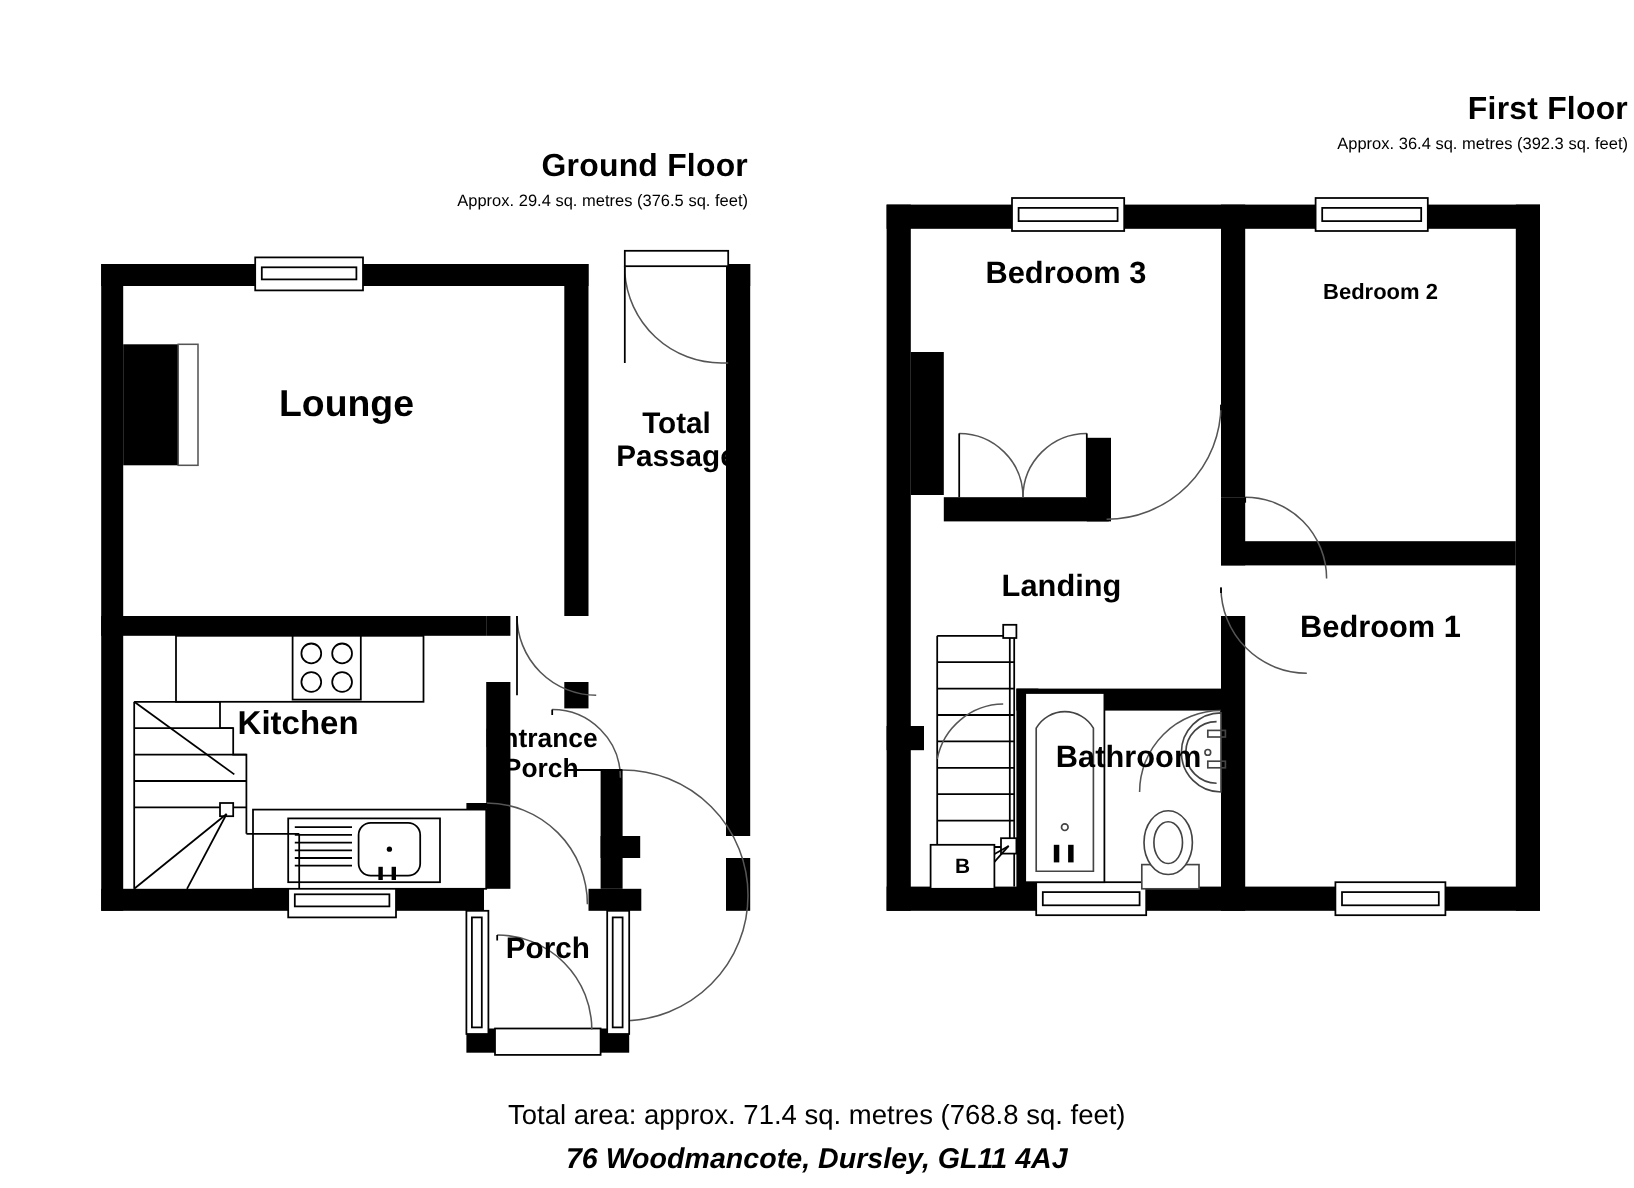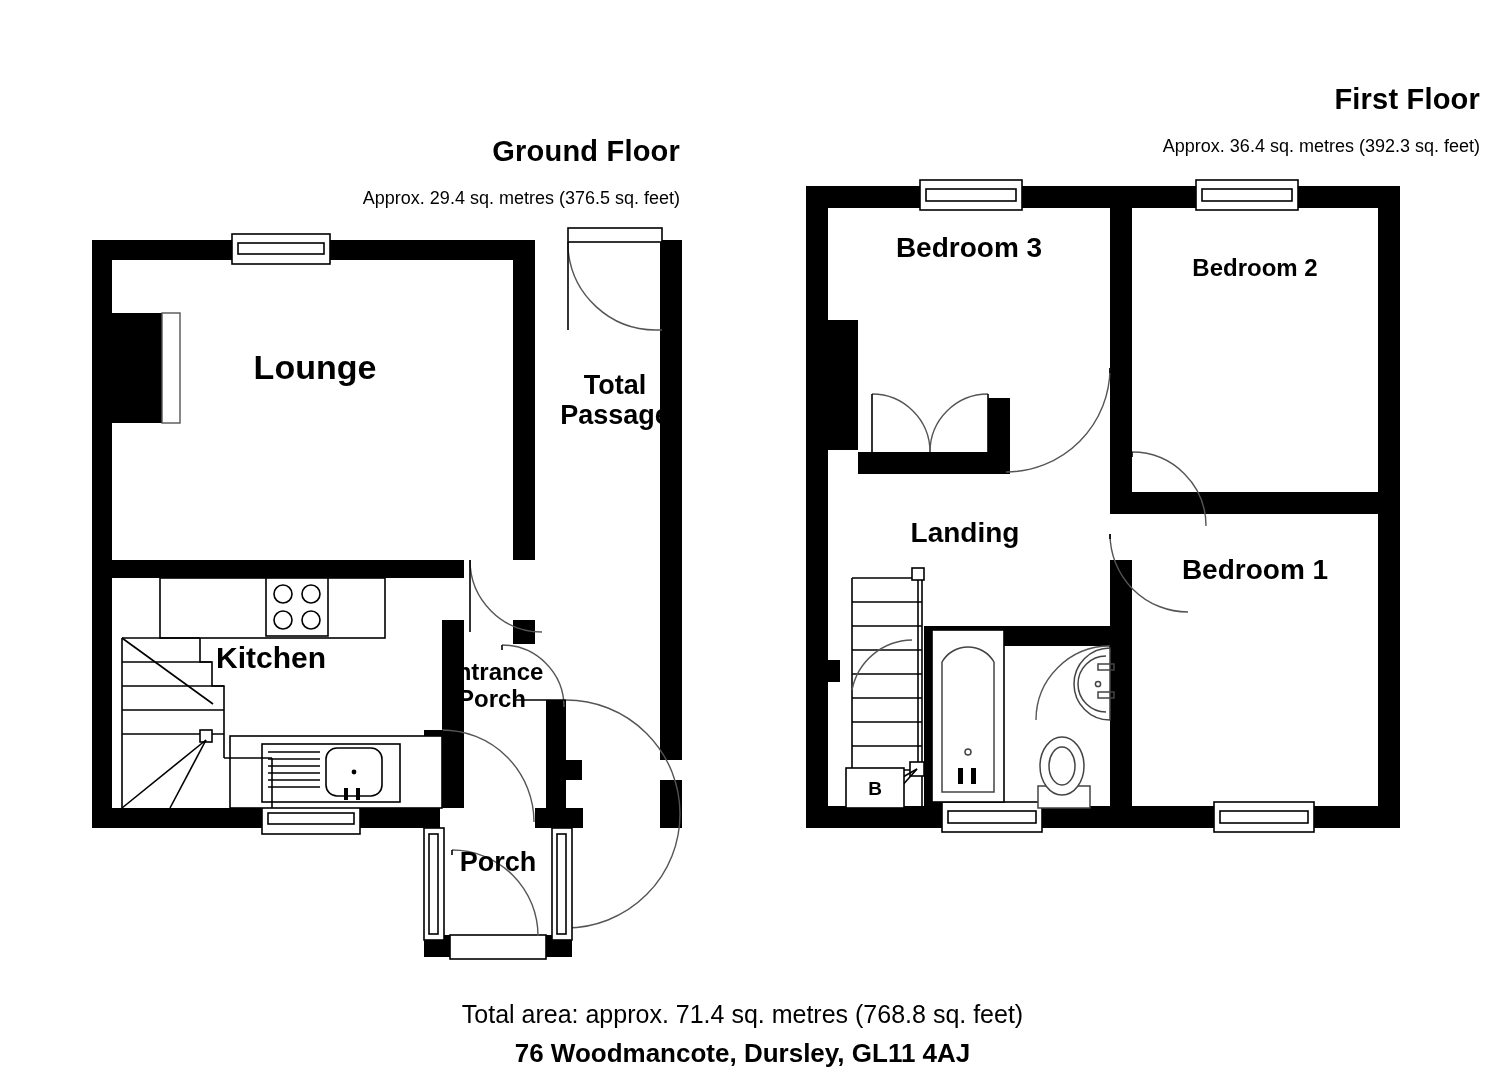--- a/index.html
+++ b/index.html
@@ -9,29 +9,29 @@
     color:#000000;
     position:relative;overflow:hidden;
   }
   .page{position:relative;width:1485px;height:1080px;}
 
   .hdr{position:absolute;text-align:right;}
   .hdr .title{
     font-size:29px;font-weight:bold;letter-spacing:0.2px;line-height:1.1;
   }
   .hdr .sub{
-    font-size:18px;font-weight:normal;line-height:1.15;margin-top:20px;
+    font-size:15px;font-weight:normal;line-height:1.15;margin-top:6px;
   }
 
   #gf-header{left:120px;top:136px;width:560px;}
   #ff-header{left:720px;top:84px;width:760px;}
 
   .footer{position:absolute;left:0;width:1485px;text-align:center;}
   #total-area{top:1000px;font-size:25px;}
-  #address{top:1038px;font-size:26px;font-weight:bold;}
+  #address{top:1038px;font-size:26px;font-weight:bold;font-style:italic;}
 
   svg{position:absolute;left:0;top:0;}
   .wall{fill:#000000;}
   .thin{fill:none;stroke:#000000;stroke-width:1.6;}
   .thin2{fill:#ffffff;stroke:#000000;stroke-width:1.6;}
   .swing{fill:none;stroke:#555555;stroke-width:1.4;}
   .fixline{fill:none;stroke:#444444;stroke-width:1.5;}
   .fixfill{fill:#ffffff;stroke:#444444;stroke-width:1.5;}
   .dot{fill:#000000;}
 
@@ -320,25 +320,26 @@
 
   <div class="rlabel" style="left:378px;top:659px;width:228px;font-size:24px;">
     <div>Entrance</div>
     <div>Porch</div>
   </div>
 
   <div class="rlabel" style="left:398px;top:847px;width:200px;font-size:27px;">Porch</div>
 
   <div class="rlabel" style="left:828px;top:232px;width:282px;font-size:28px;">Bedroom 3</div>
 
-  <div class="rlabel" style="left:1132px;top:255px;width:246px;font-size:24px;">Bedroom 2</div>
+  <div class="rlabel" style="left:1132px;top:255px;width:246px;font-size:20px;">Bedroom 2</div>
 
   <div class="rlabel" style="left:1132px;top:554px;width:246px;font-size:28px;">Bedroom 1</div>
 
   <div class="rlabel" style="left:850px;top:517px;width:230px;font-size:28px;">Landing</div>
 
+  <div class="rlabel" style="left:908px;top:672px;width:236px;font-size:28px;">Bathroom</div>
 
   <div class="rlabel" style="left:846px;top:778px;width:58px;font-size:19px;">B</div>
 
   <div class="footer" id="total-area">Total area: approx. 71.4 sq. metres (768.8 sq. feet)</div>
   <div class="footer" id="address">76 Woodmancote, Dursley, GL11 4AJ</div>
 
 </div>
 
 </body></html>

